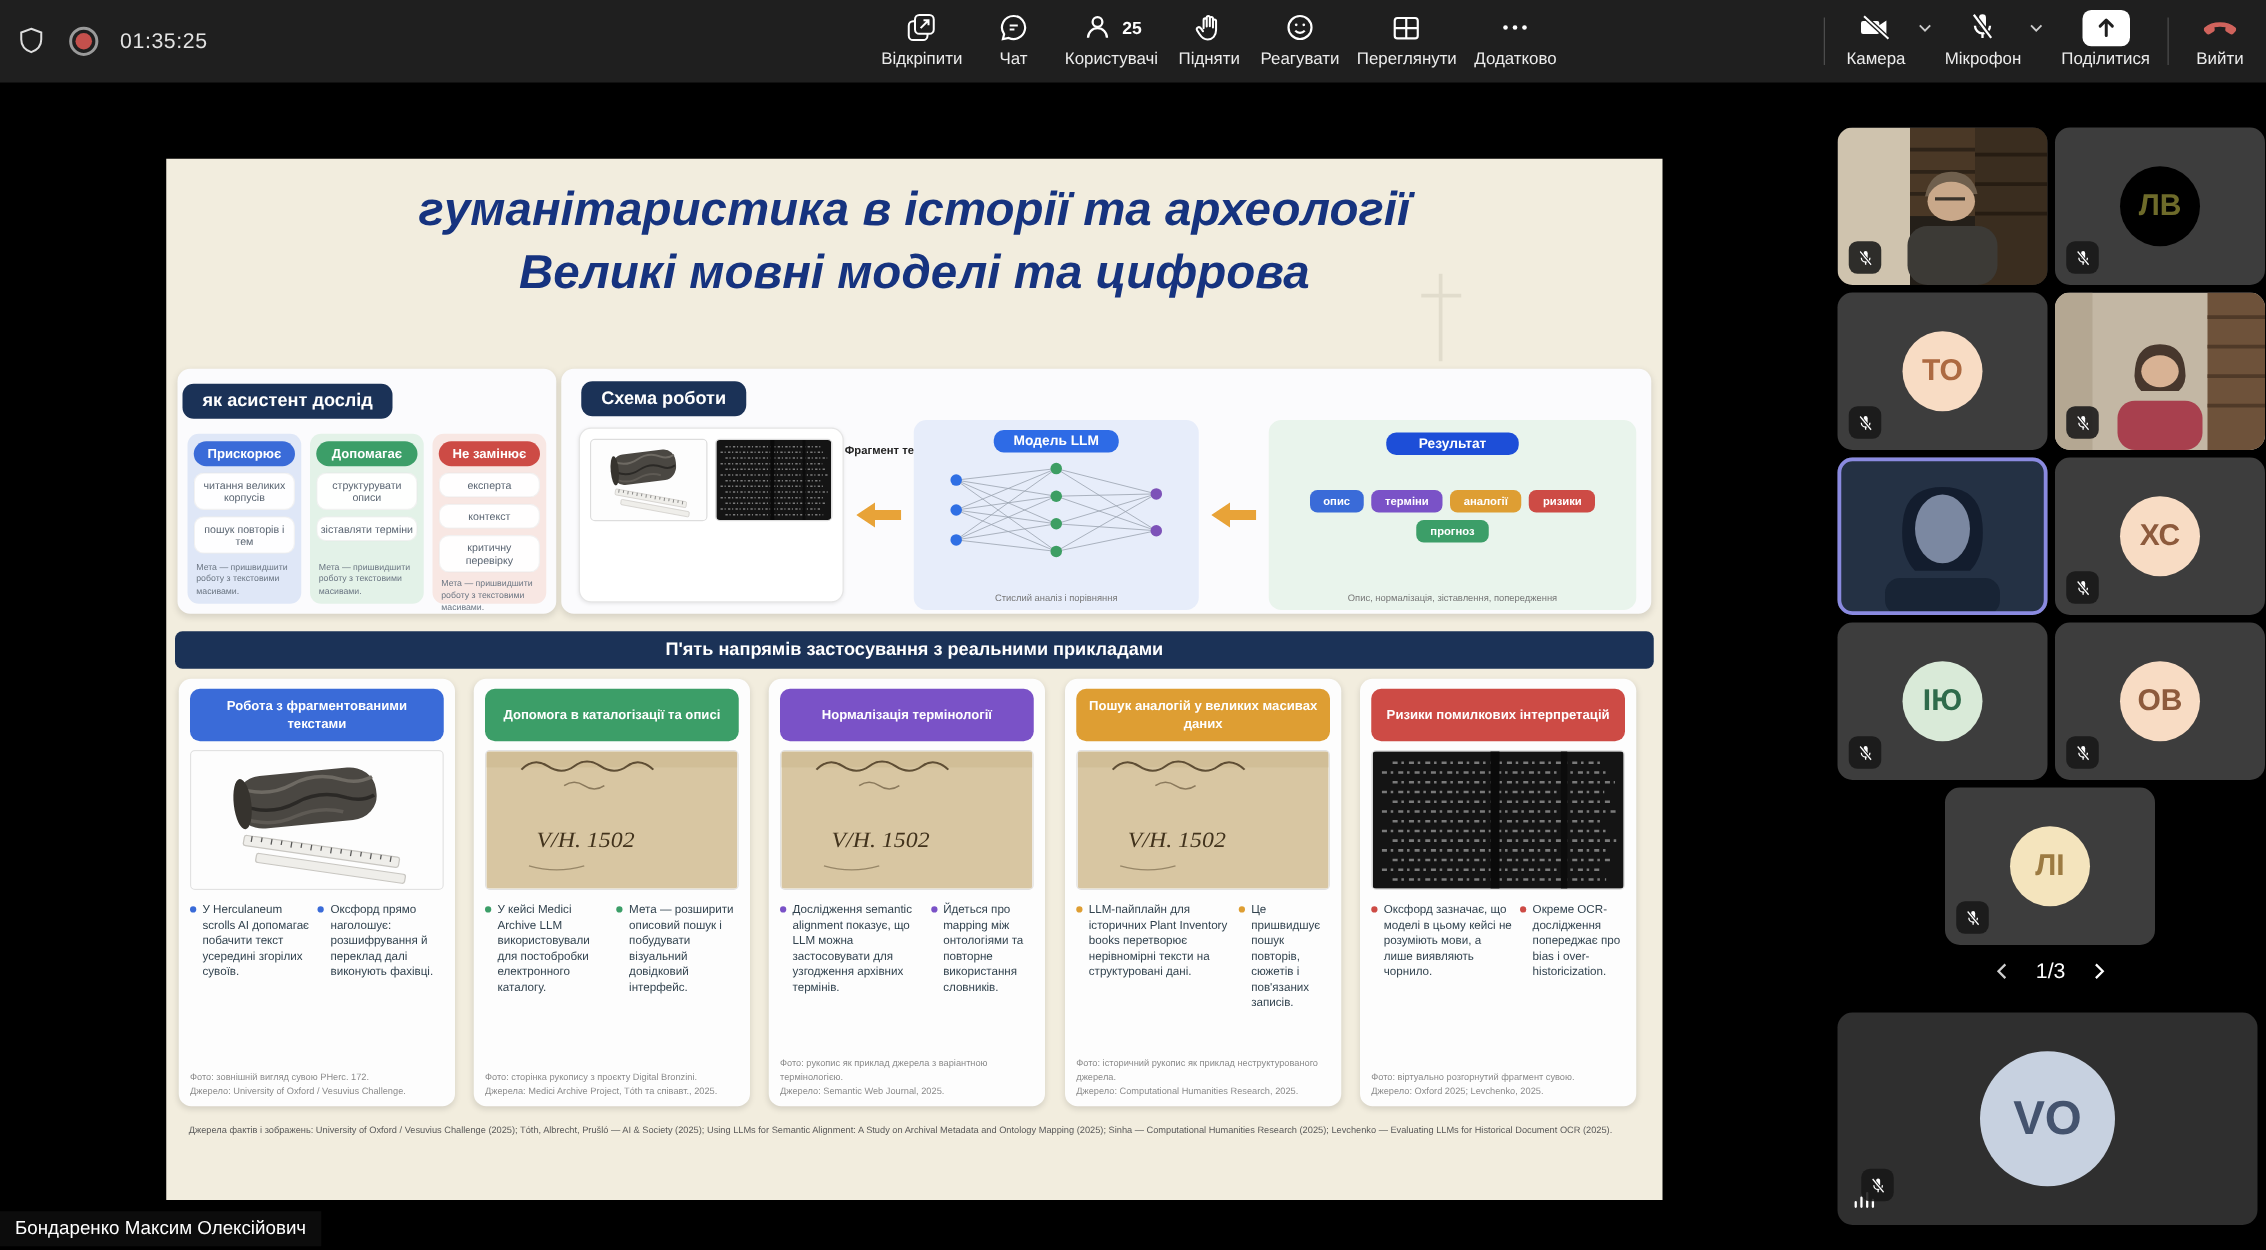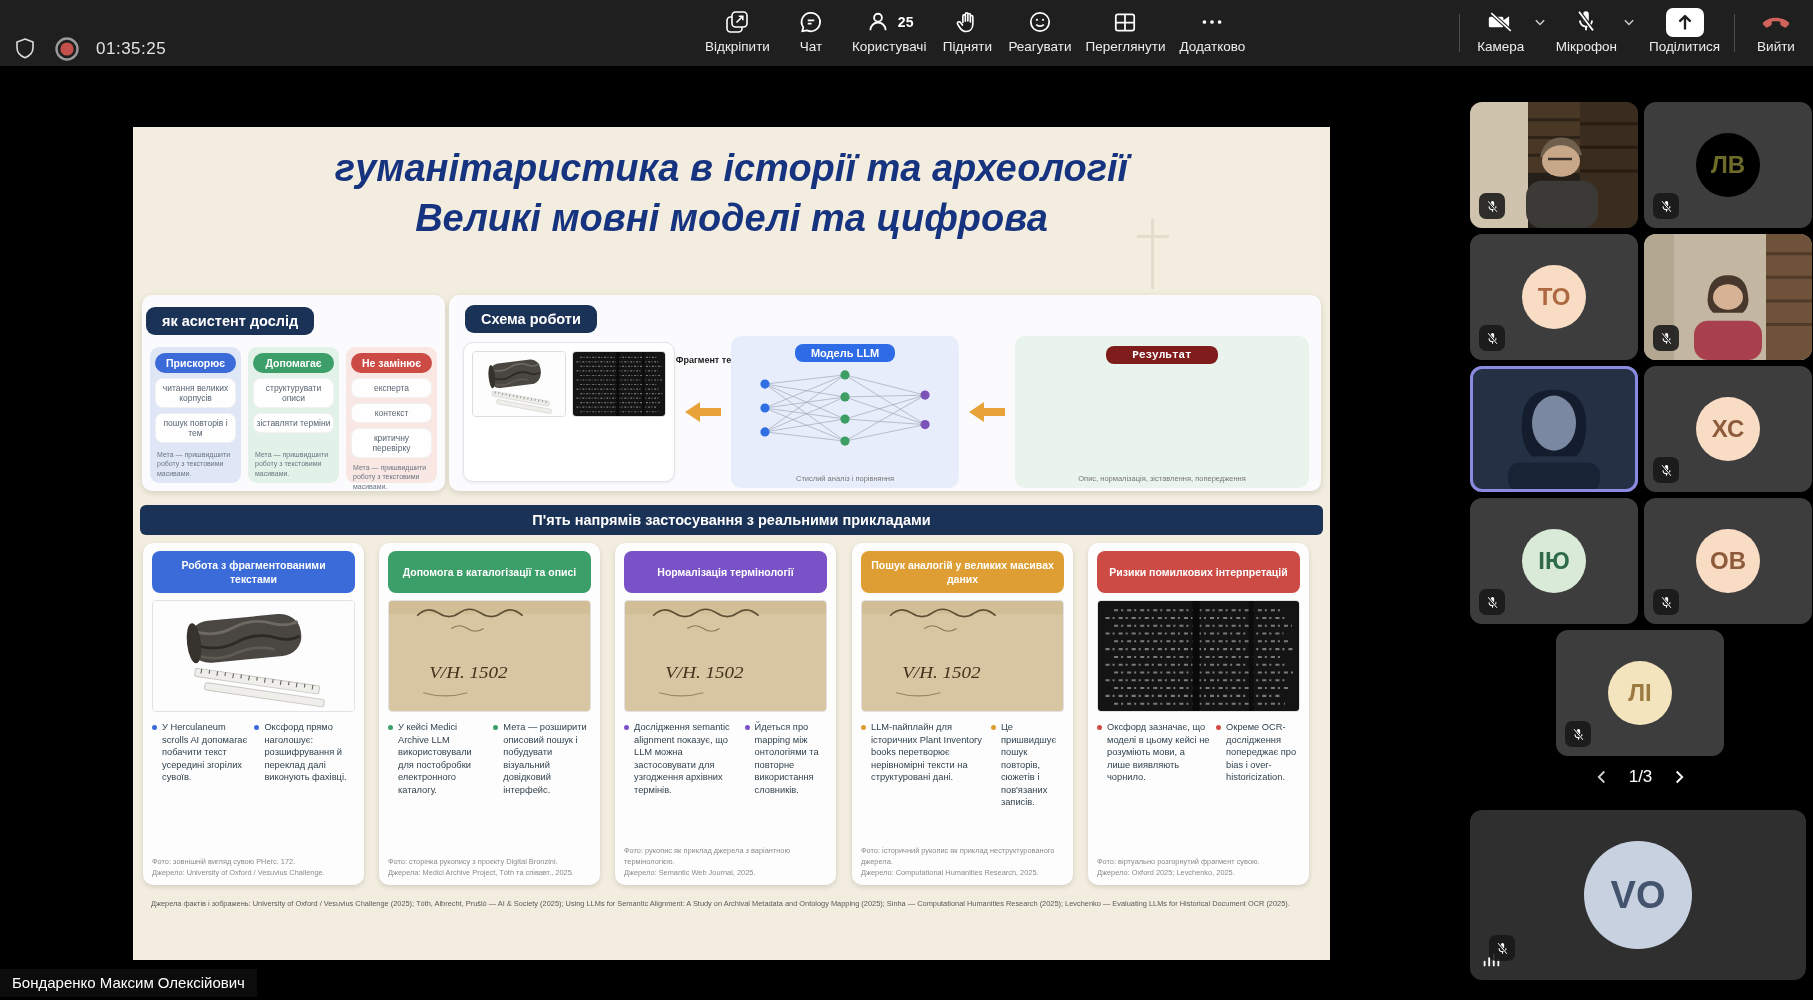--- a/index.html
+++ b/index.html
@@ -4,21 +4,21 @@
 <style>
   * { margin:0; padding:0; box-sizing:border-box; }
   html,body { width:1813px; height:1000px; }
   body { position:relative; background:#050505; overflow:hidden;
          font-family:"Liberation Sans", sans-serif; }
 
   
   #toolbar { position:absolute; left:0; top:0; width:1813px; height:66px;
              background:#1f1f1f; z-index:40; }
   #tb-left { position:absolute; left:12px; top:0; height:66px; display:flex;
-             align-items:center; gap:16px;margin-top:16px; }
+             align-items:center; gap:16px; }
   #tb-left .shield { width:26px; height:26px; }
   .rec-dot { width:26px; height:26px; }
   #timer { color:#e3e3e3; font-size:17px; letter-spacing:.5px; }
 
   #tb-center { position:absolute; left:705px; top:0; height:66px;
                display:flex; align-items:stretch; gap:14px; }
   .tb-btn { display:flex; flex-direction:column; align-items:center;
             justify-content:flex-start; padding-top:7px; min-width:54px;
             cursor:pointer; position:relative; }
   .tb-btn .ic { height:30px; display:flex; align-items:center; gap:4px; }
@@ -87,22 +87,22 @@
   .sch-arrow { width:36px; height:22px; flex:0 0 auto; }
 
   .llm-card { width:228px; height:152px; background:#e7edfa; border-radius:10px;
               display:flex; flex-direction:column; align-items:center; padding:8px 6px 5px; }
   .llm-pill { background:#2e6be6; color:#fff; font-weight:bold; font-size:11px;
               border-radius:8px; padding:3px 16px; }
   .llm-card svg.nn { width:200px; height:92px; }
 
   .res-card { flex:1; height:152px; background:#e9f4ec; border-radius:10px;
               display:flex; flex-direction:column; align-items:center; padding:10px 10px 5px; }
-  .res-pill { background:#7f1d1d; color:#fff; font-weight:bold; font-size:11px;
-              border-radius:8px; padding:3px 26px; margin-bottom:28px;font-family:Liberation Mono, monospace; }
+  .res-pill { background:#1d4ed8; color:#fff; font-weight:bold; font-size:11px;
+              border-radius:8px; padding:3px 26px; margin-bottom:28px; }
   #res-chips { display:flex; flex-wrap:wrap; justify-content:center; gap:6px; max-width:250px; }
   .chip { color:#fff; font-size:9px; font-weight:bold; border-radius:6px; padding:4px 11px; }
 
   
   #banner { position:absolute; left:7px; top:378px; width:1183px; height:30px;
             background:#1b3257; border-radius:6px; color:#fff; font-weight:bold;
             font-size:14.5px; text-align:center; line-height:30px; }
 
   
   .fcard { position:absolute; top:416px; width:221px; height:342px; background:#fdfdfd;
@@ -426,20 +426,27 @@
               <circle cx="192" cy="36" r="5" fill="#7d52b8"></circle>
               <circle cx="192" cy="68" r="5" fill="#7d52b8"></circle>
             </svg>
           <div class="mini-caption">Стислий аналіз і порівняння</div>
         </div>
         <svg class="sch-arrow" viewBox="0 0 36 20">
           <polygon points="36,6 15,6 15,0 0,10 15,20 15,14 36,14" fill="#e8a338"></polygon>
         </svg>
         <div class="res-card">
           <span class="res-pill">Результат</span>
+          <div id="res-chips">
+              <span class="chip" style="background: rgb(58, 107, 216);">опис</span>
+              <span class="chip" style="background: rgb(122, 82, 199);">терміни</span>
+              <span class="chip" style="background: rgb(222, 158, 51);">аналогії</span>
+              <span class="chip" style="background: rgb(205, 75, 69);">ризики</span>
+              <span class="chip" style="background: rgb(60, 158, 104);">прогноз</span>
+            </div>
           <div class="mini-caption">Опис, нормалізація, зіставлення, попередження</div>
         </div>
       </div>
     </div>
 
     <div id="banner">П'ять напрямів застосування з реальними прикладами</div>
 
     <div id="cards-row">
         <div class="fcard" style="left: 10px;">
           <div class="fcard-head" style="background: rgb(58, 107, 216);">Робота з фрагментованими текстами</div>

